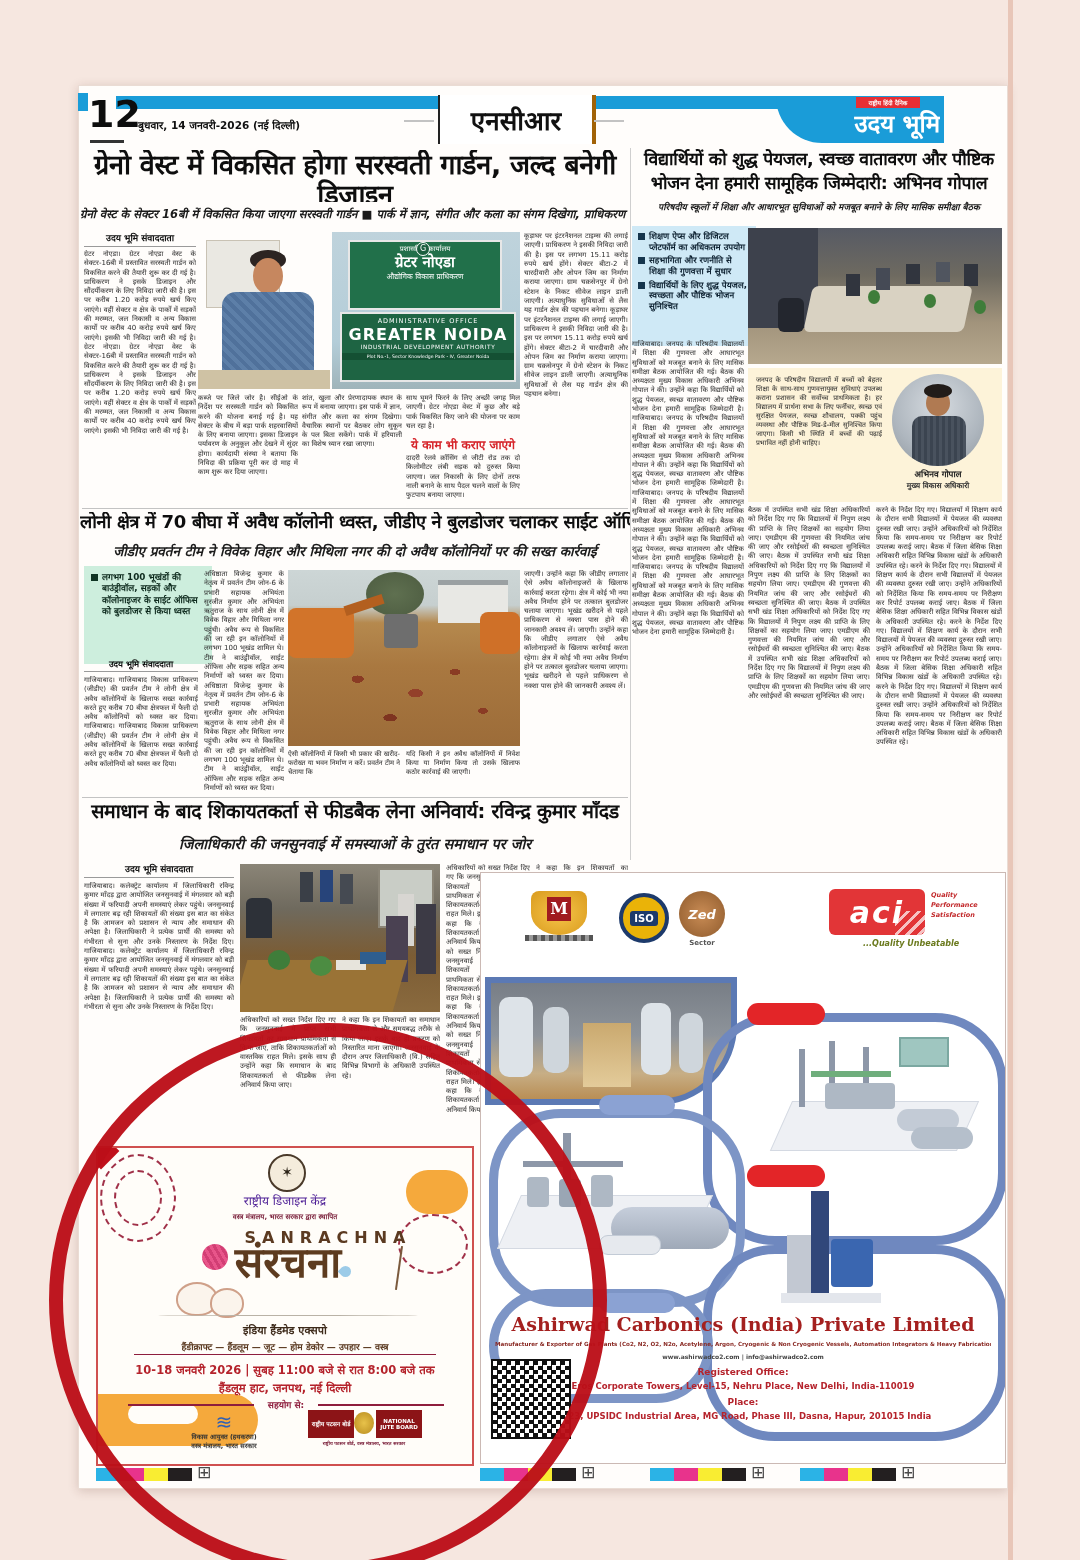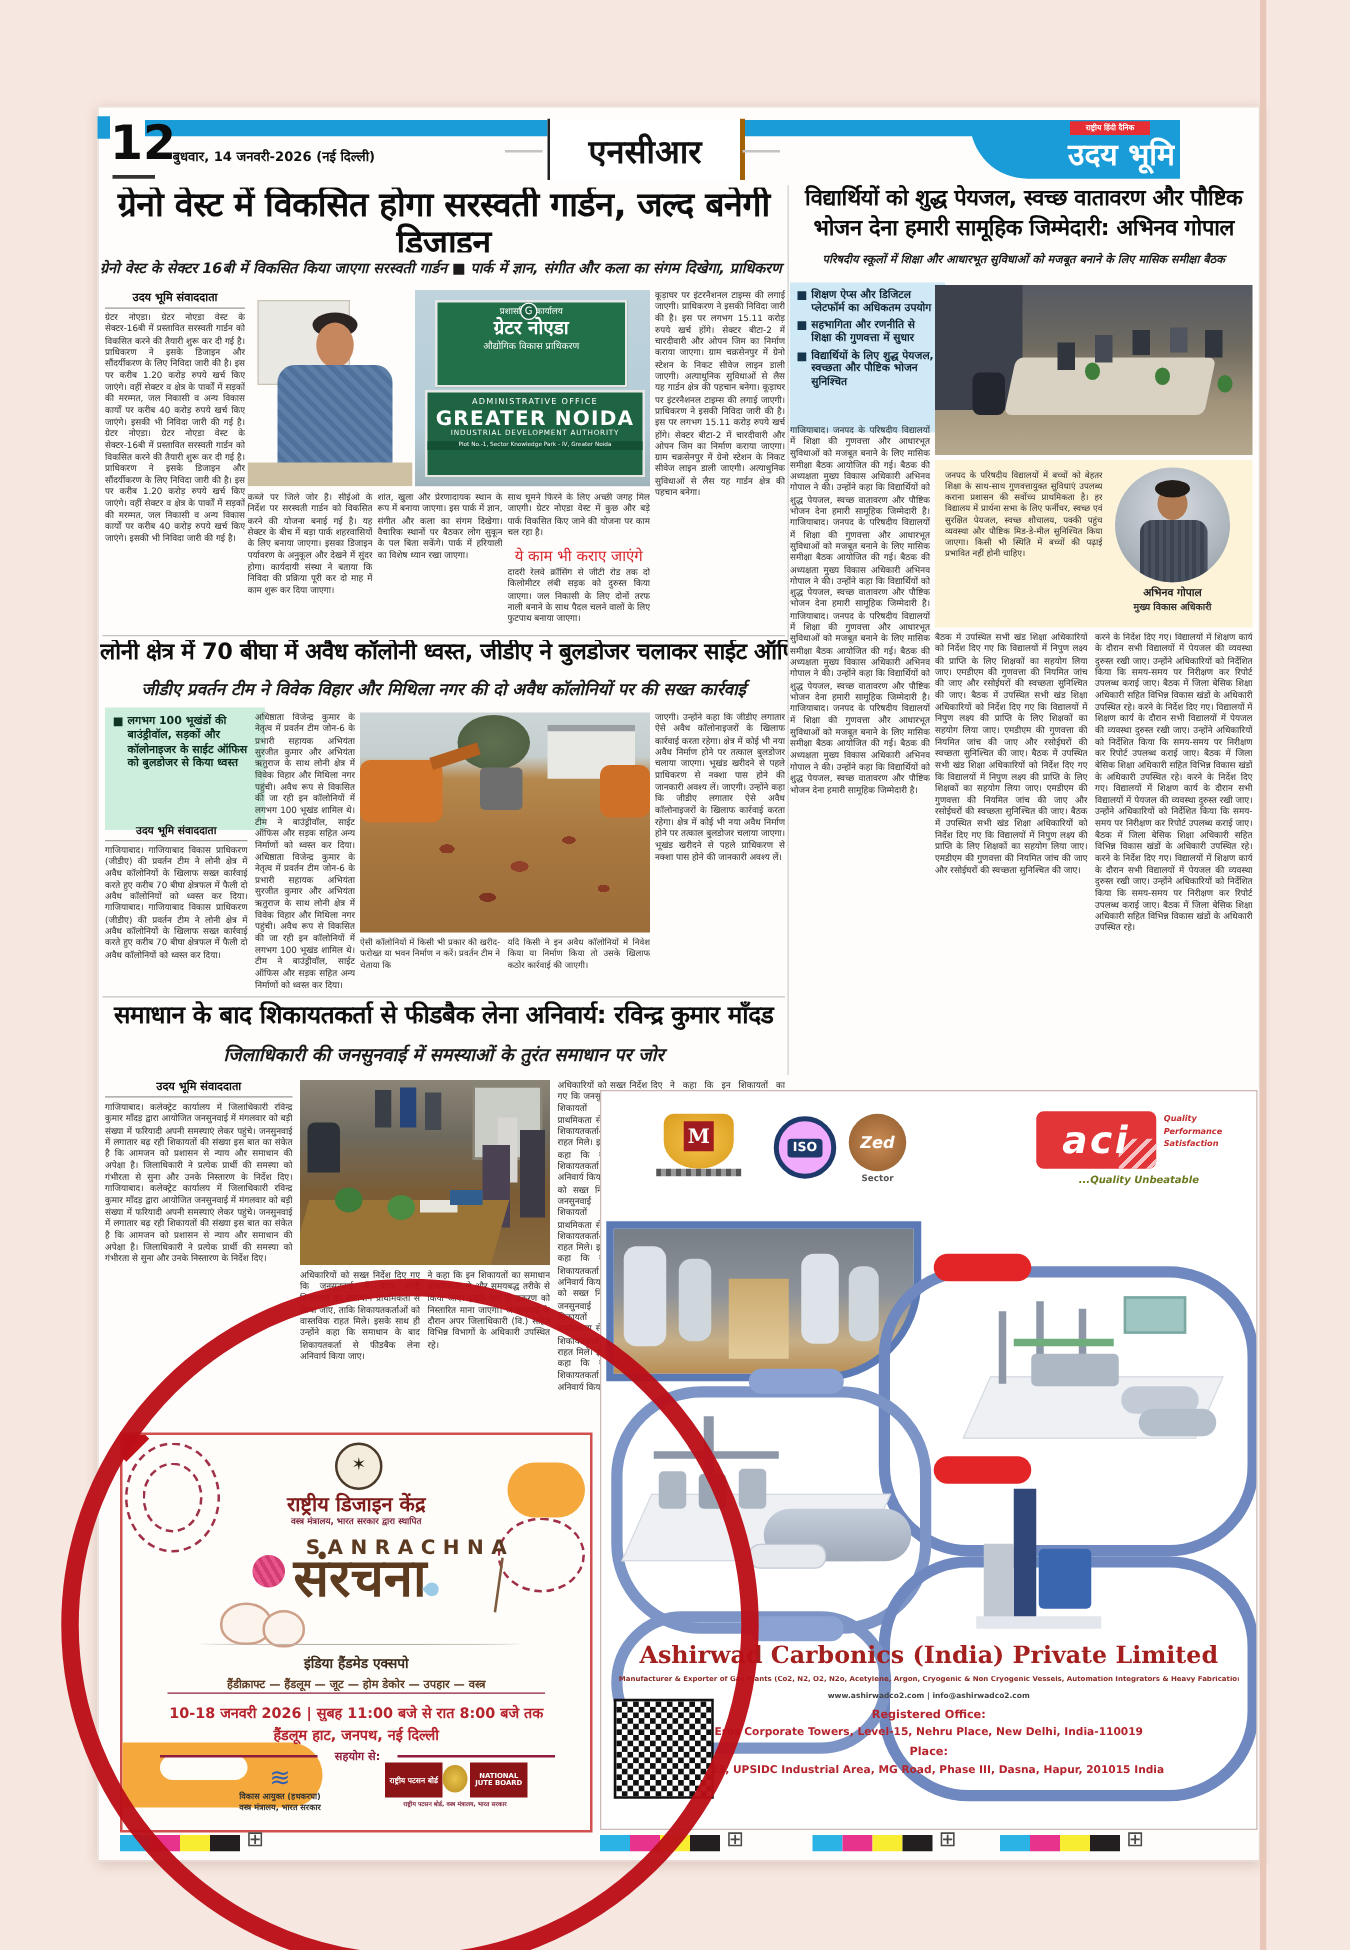--- a/index.html
+++ b/index.html
@@ -13,21 +13,21 @@
   .sub{font-style:italic;font-weight:700;color:#1b1b1b;text-align:center;overflow:hidden;white-space:nowrap}
   .greek{font-size:7px;line-height:1.33;text-align:justify;color:#2a2a2a;overflow:hidden;word-break:break-word}
   .byline{font-weight:700;font-size:9px;text-align:center;color:#101010;border-bottom:1px solid #9a9a9a;padding-bottom:2px}
   .rule{background:#c3c3c3}
   .bbox{background:#cfe9f6;padding:5px 6px;overflow:hidden}
   .bullet{display:flex;gap:4px;margin-bottom:3px}
   .sq{width:7px;height:7px;background:#15354d;flex:0 0 auto;margin-top:2px}
   .btxt{font-size:8.5px;font-weight:700;line-height:1.25;color:#0f2333}
   .gbox{background:#cdeedd;padding:6px 7px;overflow:hidden}
   .gtxt{font-size:8.8px;font-weight:700;line-height:1.3;color:#0d2a1d}
-  .redhead{color:#d6252b;font-weight:400;font-size:12px;text-align:center;white-space:nowrap;overflow:hidden}
+  .redhead{color:#d6252b;font-weight:700;font-size:12px;text-align:center;white-space:nowrap;overflow:hidden}
   .cap{font-size:6.8px;line-height:1.3;text-align:justify;color:#2a2a2a;overflow:hidden}
   .photo{overflow:hidden}
   .cbar{width:24px;height:13px;display:inline-block}
   .regm{font-size:17px;color:#4a4a4a;line-height:13px;display:inline-block;vertical-align:top}
   .track{border:9px solid #6f88bf;border-radius:72px;background:transparent}
   .pill{border-radius:12px}
   .adred{color:#a4201f}
   .ctr{text-align:center}
 </style>
 </head>
@@ -199,21 +199,21 @@
 <div class="abs" style="left:96px;top:1146px;width:374px;height:316px;background:#fffdf9;border:2px solid #d05050;overflow:hidden">
   <div class="abs" style="left:-10px;top:-10px;width:26px;height:26px;background:#c0111b;transform:rotate(45deg)"></div>
   <div class="abs" style="left:2px;top:6px;width:72px;height:84px;border:2px dashed #a03048;border-radius:50%"></div>
   <div class="abs" style="left:16px;top:22px;width:44px;height:52px;border:2px dashed #a03048;border-radius:50%"></div>
   <div class="abs" style="left:308px;top:22px;width:62px;height:44px;border-radius:22px;background:#f5a93c"></div>
   <div class="abs" style="left:300px;top:66px;width:66px;height:56px;border:2px dashed #a03048;border-radius:50%"></div>
   <div class="abs" style="left:-30px;top:246px;width:190px;height:52px;border-radius:28px;background:#f5a93c"></div>
   <div class="abs" style="left:30px;top:256px;width:70px;height:20px;border-radius:12px;background:#fffdf9"></div>
 
   <div class="abs" style="left:170px;top:6px;width:34px;height:34px;border-radius:50%;border:2px solid #4a3a2a;background:#f4ecdc;text-align:center;line-height:32px;font-size:14px;color:#2c2418">✶</div>
-  <div class="abs ctr" style="left:60px;top:44px;width:254px;font-size:16px;font-weight:700;color:#7f1d1d">राष्ट्रीय डिजाइन केंद्र</div>
+  <div class="abs ctr" style="left:60px;top:44px;width:254px;font-size:12px;font-weight:400;color:#4c1d95">राष्ट्रीय डिजाइन केंद्र</div>
   <div class="abs ctr" style="left:60px;top:64px;width:254px;font-size:7px;font-weight:700;color:#7a1f3a">वस्त्र मंत्रालय, भारत सरकार द्वारा स्थापित</div>
   <div class="abs ctr" style="left:120px;top:80px;width:220px;font-size:16px;font-weight:800;letter-spacing:6px;color:#5b3a21">SANRACHNA</div>
   <div class="abs" style="left:104px;top:96px;width:26px;height:26px;border-radius:50%;background:repeating-linear-gradient(60deg,#e8558a 0 3px,#d23e74 3px 6px)"></div>
   <div class="abs ctr" style="left:80px;top:92px;width:220px;font-size:42px;font-weight:800;color:#5d3b1f;line-height:1.1">संरचना</div>
   <div class="abs" style="left:242px;top:118px;width:11px;height:11px;background:#9ccbe8;border-radius:50% 50% 50% 0;transform:rotate(45deg)"></div>
   <div class="abs" style="left:300px;top:98px;width:2px;height:44px;background:#7b5a3d;transform:rotate(8deg)"></div>
   <div class="abs" style="left:78px;top:134px;width:38px;height:30px;border:2px solid #cfa089;border-radius:50% 50% 46% 46%;background:#fbf4ec"></div>
   <div class="abs" style="left:112px;top:140px;width:30px;height:26px;border:2px solid #cfa089;border-radius:50% 50% 46% 46%;background:#fbf4ec"></div>
   <div class="abs" style="left:60px;top:166px;width:260px;height:1px;border-bottom:1px solid #b9b2a6;border-radius:50%"></div>
 
@@ -236,21 +236,21 @@
   <div class="abs" style="left:278px;top:262px;width:44px;height:26px;background:#8c1417;color:#fff;font-size:5.5px;font-weight:700;text-align:center;display:flex;align-items:center;justify-content:center;padding:1px">NATIONAL JUTE BOARD</div>
   <div class="abs ctr" style="left:198px;top:292px;width:136px;font-size:4.8px;font-weight:700;color:#7a1f3a">राष्ट्रीय पटसन बोर्ड, वस्त्र मंत्रालय, भारत सरकार</div>
 </div>
 
 <div class="abs" style="left:480px;top:872px;width:524px;height:590px;background:#fff;border:1px solid #cbb9b4;overflow:hidden">
 
   <div class="abs" style="left:50px;top:18px;width:56px;height:44px;background:radial-gradient(#f6c54a,#d99a1d);border-radius:8px 8px 50% 50%">
     <div class="abs" style="left:16px;top:6px;width:24px;height:24px;background:#a01b1f;color:#fff;font-size:16px;font-weight:800;text-align:center;line-height:24px;font-family:'DejaVu Serif',serif">M</div>
     <div class="abs" style="left:-6px;top:44px;width:68px;height:6px;background:repeating-linear-gradient(90deg,#555 0 4px,#999 4px 8px)"></div>
   </div>
-  <div class="abs" style="left:138px;top:20px;width:42px;height:42px;border-radius:50%;border:4px solid #1d3a6b;background:#f0abfc;display:flex;align-items:center;justify-content:center">
+  <div class="abs" style="left:138px;top:20px;width:42px;height:42px;border-radius:50%;border:4px solid #1d3a6b;background:#eab308;display:flex;align-items:center;justify-content:center">
     <span style="background:#1d3a6b;color:#fff;font-size:10px;font-weight:800;padding:2px 4px;border-radius:3px">ISO</span>
   </div>
   <div class="abs" style="left:198px;top:18px;width:46px;height:46px;border-radius:50%;background:radial-gradient(#c98c55,#8e5a2c);display:flex;align-items:center;justify-content:center">
     <span style="color:#fff;font-size:13px;font-weight:800;font-style:italic">Zed</span>
   </div>
   <div class="abs ctr" style="left:196px;top:66px;width:50px;font-size:7px;font-weight:700;color:#555">Sector</div>
   <div class="abs" style="left:348px;top:16px;width:96px;height:46px;background:#e23537;border-radius:6px;display:flex;align-items:center;justify-content:center;overflow:hidden">
     <span style="color:#fff;font-size:30px;font-weight:800;font-style:italic;letter-spacing:2px">aci</span>
     <div class="abs" style="left:66px;top:22px;width:44px;height:40px;background:repeating-linear-gradient(135deg,#fff 0 3px,transparent 3px 8px);opacity:.7"></div>
   </div>

